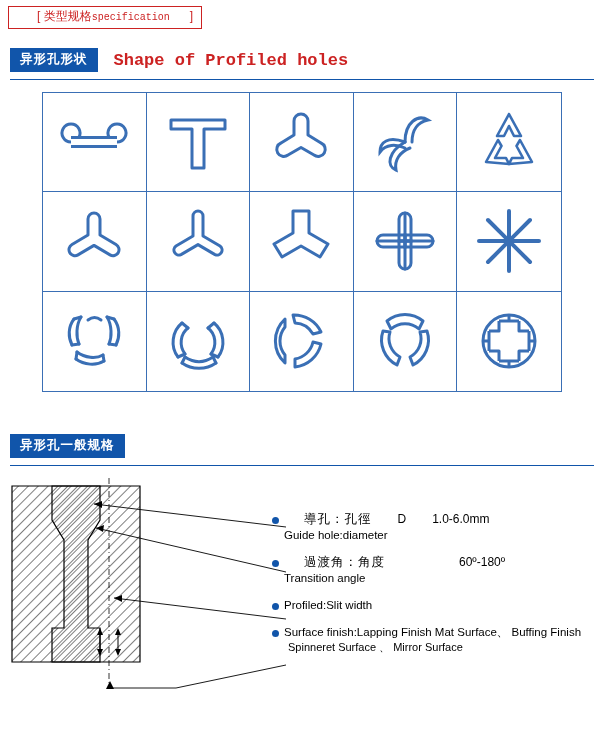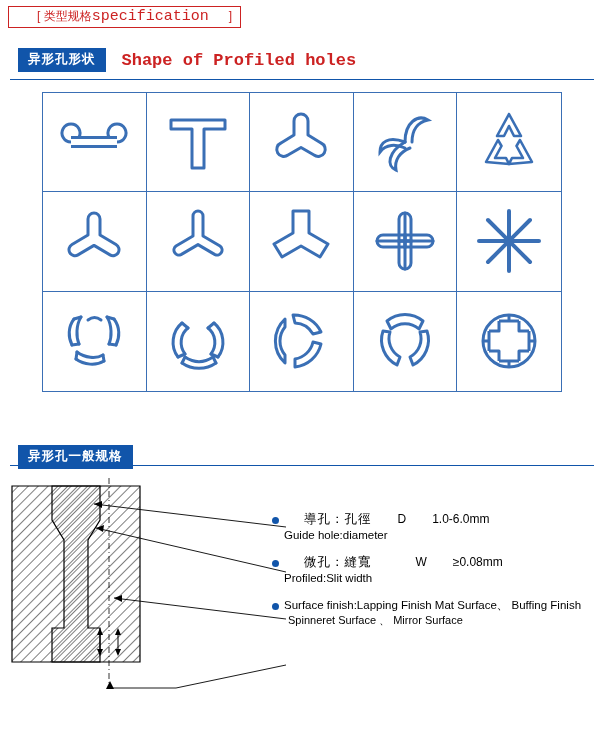--- a/index.html
+++ b/index.html
@@ -26,28 +26,27 @@
     top: 6px;
     border: 1px solid #cc2222;
     padding: 2px 8px 3px 8px;
     font-size: 12px;
     color: #cc2222;
     letter-spacing: 0px;
     line-height: 14px;
     white-space: nowrap;
   }
   .top-tag .cn { font-size: 12px; margin-left: 20px; }
-  .top-tag .en { font-family: "Liberation Mono", monospace; font-size: 15px; }
+  .top-tag .en { font-family: "Liberation Mono", monospace; font-size: 10px; }
 
   
   .sec-head {
     position: absolute;
     display: flex;
     align-items: center;
-    margin-left: 8px;
   }
   .sec-chip {
     background: #1155aa;
     color: #ffffff;
     font-size: 12.5px;
     font-weight: bold;
     padding: 5px 10px 6px 10px;
     letter-spacing: 1px;
     line-height: 13px;
     white-space: nowrap;
@@ -343,21 +342,21 @@
             <line x1="36" y1="64" x2="56" y2="64"></line>
             <line x1="26" y1="34" x2="26" y2="54"></line>
             <line x1="66" y1="34" x2="66" y2="54"></line>
           </g>
         </svg>
       </span>
     </div>
 
   </div>
 
-  <div class="sec-head" style="left:10px; top:445px;">
+  <div class="sec-head" style="left:10px; top:434px;">
     <div class="sec-chip">异形孔一般规格</div>
   </div>
   <div class="sec-rule" style="left:10px; top:465px; width:584px;"></div>
 
   <div class="xsec">
     <svg width="600" height="250" viewBox="0 0 600 250">
       <defs>
         <pattern id="hatch" width="7" height="7" patternTransform="rotate(45)" patternUnits="userSpaceOnUse">
           <line x1="0" y1="0" x2="0" y2="7" stroke="#000000" stroke-width="1"></line>
         </pattern>
@@ -398,28 +397,31 @@
     <div class="co-row">
       <span class="co-bullet"></span>
       <div class="co-line1">
         <span class="co-cn">導孔：孔徑</span>
         <span class="co-val">D</span>
         <span class="co-val">1.0-6.0mm</span>
       </div>
       <div class="co-line2">Guide hole:diameter</div>
     </div>
 
-
     <div class="co-row">
       <span class="co-bullet"></span>
       <div class="co-line1">
-        <span class="co-cn">微孔：縫寬</span>
-        <span class="co-val" style="margin-left:44px;">W</span>
-        <span class="co-val">≥0.08mm</span>
+        <span class="co-cn">過渡角：角度</span>
+        <span class="co-val" style="margin-left:74px;">60º-180º</span>
       </div>
+      <div class="co-line2">Transition angle</div>
+    </div>
+
+    <div class="co-row">
+      <span class="co-bullet"></span>
       <div class="co-line2">Profiled:Slit width</div>
     </div>
 
     <div class="co-row">
       <span class="co-bullet"></span>
       <div class="co-line2">Surface finish:Lapping Finish Mat Surface、 Buffing Finish</div>
       <div class="co-line3">Spinneret Surface 、 Mirror Surface</div>
     </div>
 
   </div>

